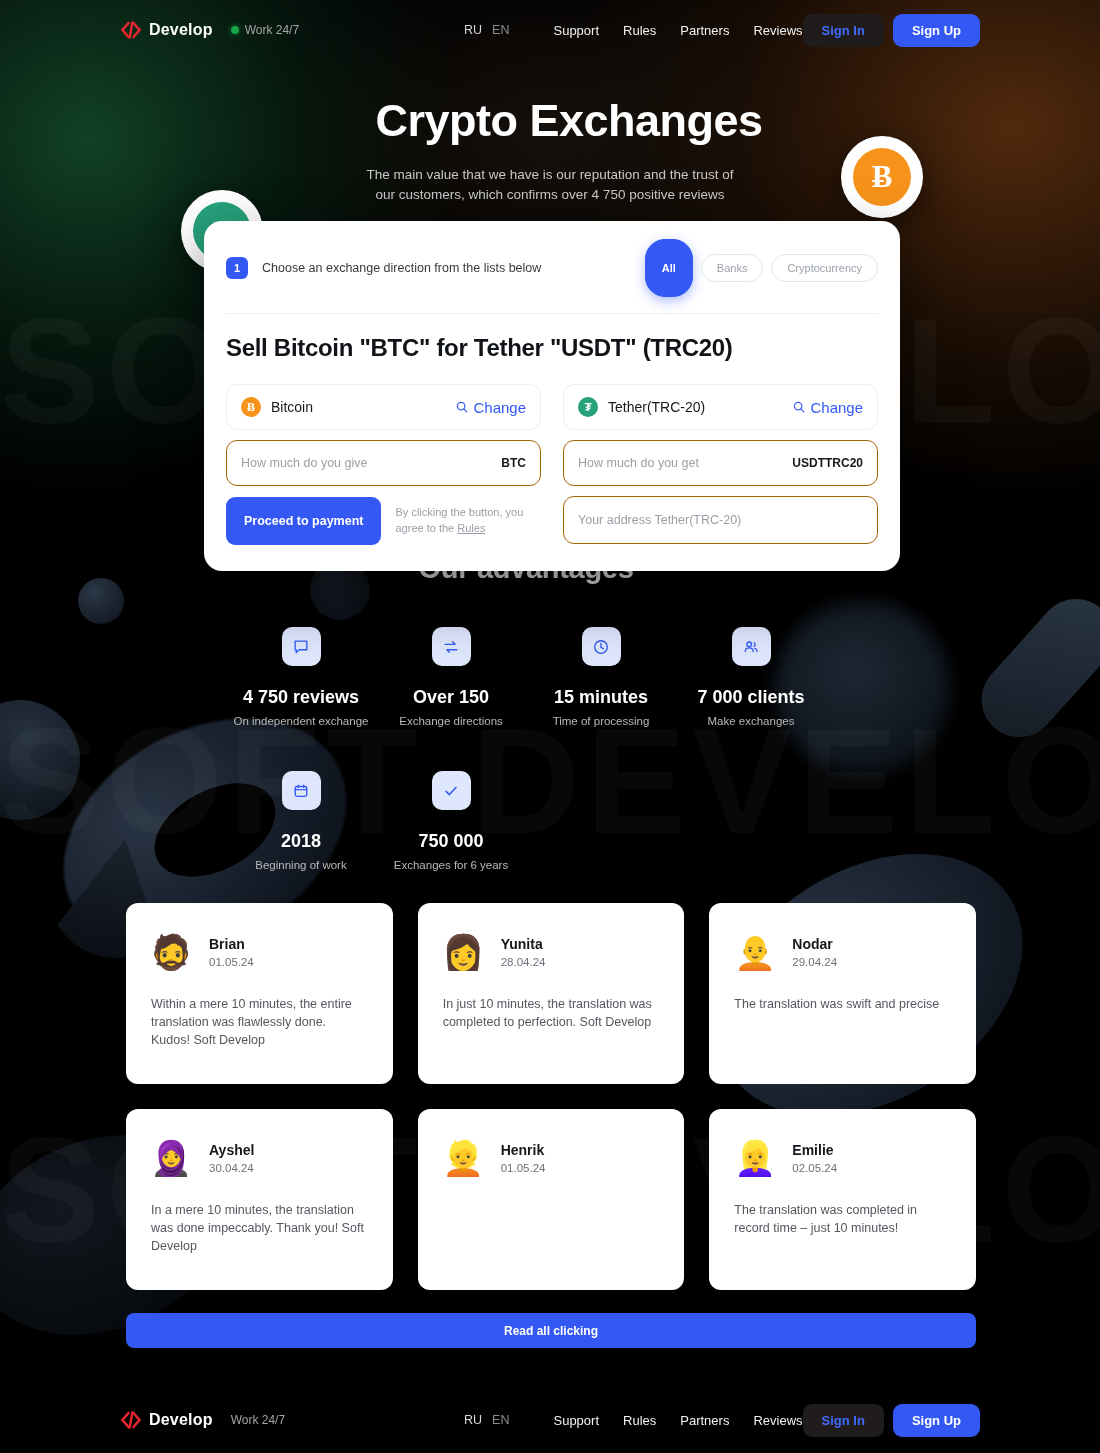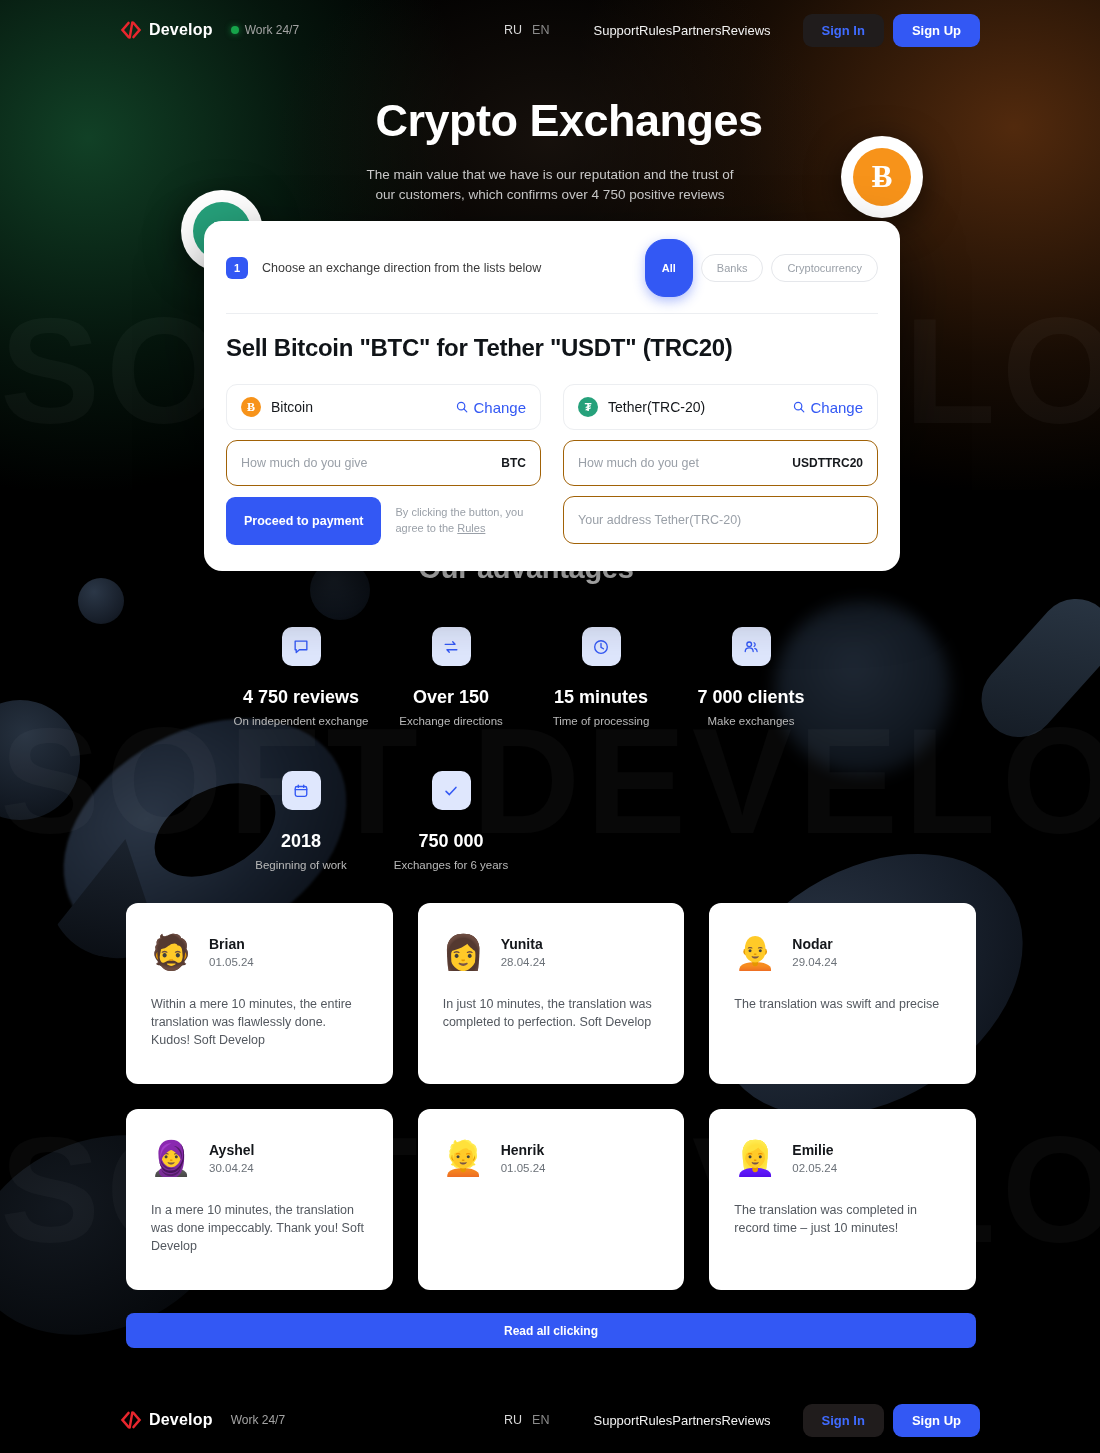--- a/index.html
+++ b/index.html
@@ -71,21 +71,21 @@
   .brand { display: flex; align-items: center; gap: 7px; }
   .brand-mark { width: 22px; height: 18px; position: relative; }
   .brand-name { color: #fff; font-size: 16px; font-weight: 700; letter-spacing: .2px; }
   .work-badge { display: flex; align-items: center; gap: 6px; margin-left: 18px; }
   .dot-green { width: 8px; height: 8px; border-radius: 50%; background: #16a34a; box-shadow: 0 0 6px rgba(22,163,74,.7); }
   .work-text { color: #a3a3a3; font-size: 12px; }
   .nav { margin-left: auto; display: flex; align-items: center; gap: 0; }
   .lang { display: flex; gap: 10px; margin-right: 44px; }
   .lang-item { font-size: 12.5px; color: #8b8b8b; cursor: pointer; }
   .lang-item.active { color: #d8d8d8; }
-  .nav-links { display: flex; margin-right: 32px; }
+  .nav-links { display: flex; gap: 24px; }
   .nav-link { color: #f2f2f2; font-size: 13px; cursor: pointer; }
   .btn-signin {
     background: #201c1c; color: #3f6bff; font-size: 13px; font-weight: 600;
     border: none; border-radius: 9px; padding: 9px 19px; cursor: pointer;
   }
   .btn-signup {
     background: #3358f4; color: #fff; font-size: 13px; font-weight: 600; margin-left: 9px;
     border: none; border-radius: 9px; padding: 9px 19px; cursor: pointer;
   }
 

